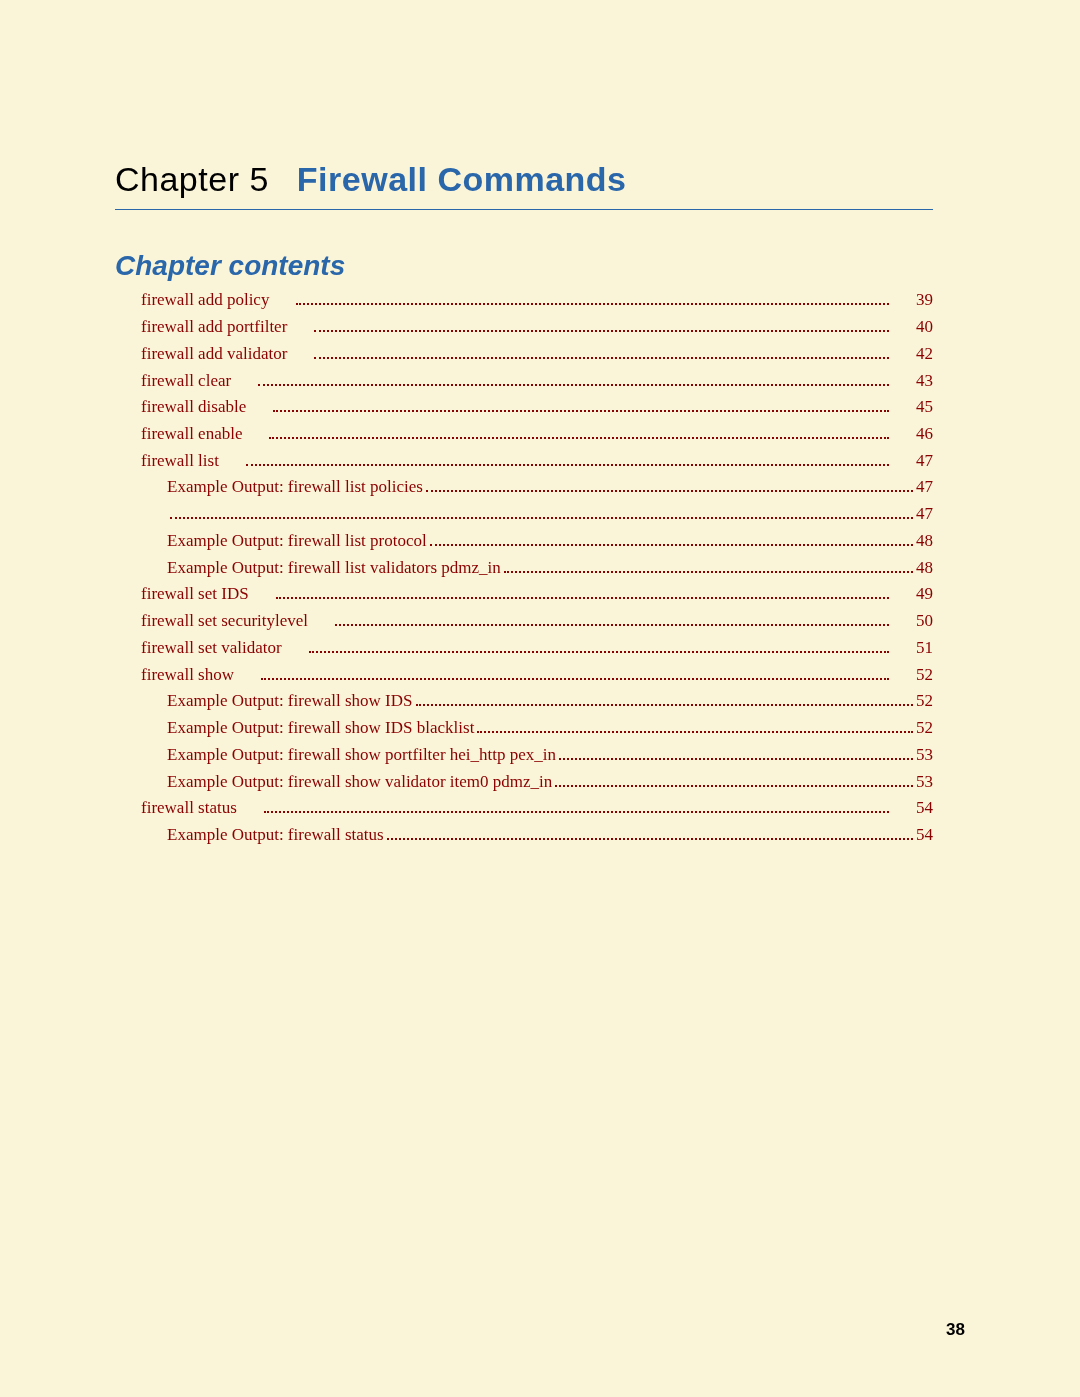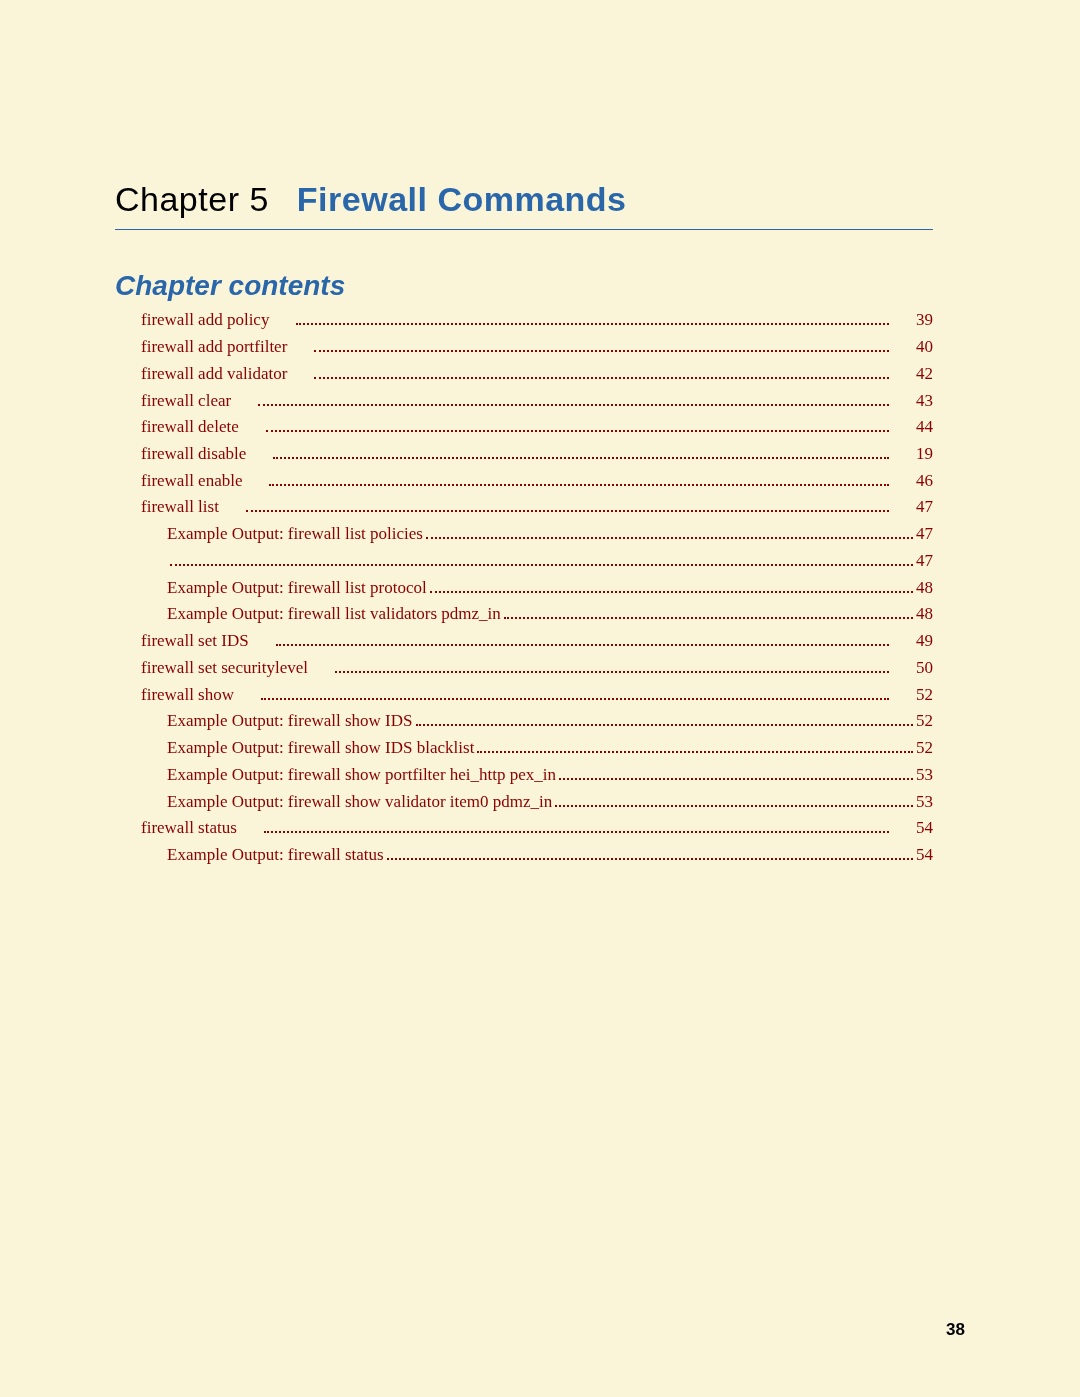--- a/index.html
+++ b/index.html
@@ -8,21 +8,20 @@
     background: #faf5d9;
     width: 1080px;
     height: 1397px;
     font-family: Georgia, 'Times New Roman', serif;
     color: #000;
   }
   .page {
     padding: 160px 115px 0 115px;
     box-sizing: border-box;
     width: 1048px;
-    margin-top: 20px;
   }
   .chapter-heading {
     display: flex;
     align-items: baseline;
     gap: 28px;
     padding-bottom: 10px;
     border-bottom: 1px solid #2a66aa;
   }
   .chapter-label {
     font-family: Arial, Helvetica, sans-serif;
@@ -110,28 +109,23 @@
         <span class="toc-label">firewall add validator</span>
         <span class="toc-dots"></span>
         <span class="toc-page">42</span>
       </div>
       <div class="toc-row level1">
         <span class="toc-label">firewall clear</span>
         <span class="toc-dots"></span>
         <span class="toc-page">43</span>
       </div>
       <div class="toc-row level1">
-        <span class="toc-label">firewall delete</span>
-        <span class="toc-dots"></span>
-        <span class="toc-page">44</span>
-      </div>
-      <div class="toc-row level1">
         <span class="toc-label">firewall disable</span>
         <span class="toc-dots"></span>
-        <span class="toc-page">19</span>
+        <span class="toc-page">45</span>
       </div>
       <div class="toc-row level1">
         <span class="toc-label">firewall enable</span>
         <span class="toc-dots"></span>
         <span class="toc-page">46</span>
       </div>
       <div class="toc-row level1">
         <span class="toc-label">firewall list</span>
         <span class="toc-dots"></span>
         <span class="toc-page">47</span>
@@ -159,20 +153,25 @@
         <span class="toc-label">firewall set IDS</span>
         <span class="toc-dots"></span>
         <span class="toc-page">49</span>
       </div>
       <div class="toc-row level1">
         <span class="toc-label">firewall set securitylevel</span>
         <span class="toc-dots"></span>
         <span class="toc-page">50</span>
       </div>
       <div class="toc-row level1">
+        <span class="toc-label">firewall set validator</span>
+        <span class="toc-dots"></span>
+        <span class="toc-page">51</span>
+      </div>
+      <div class="toc-row level1">
         <span class="toc-label">firewall show</span>
         <span class="toc-dots"></span>
         <span class="toc-page">52</span>
       </div>
       <div class="toc-row level2">
         <span class="toc-label">Example Output: firewall show IDS</span>
         <span class="toc-dots"></span>
         <span class="toc-page">52</span>
       </div>
       <div class="toc-row level2">

